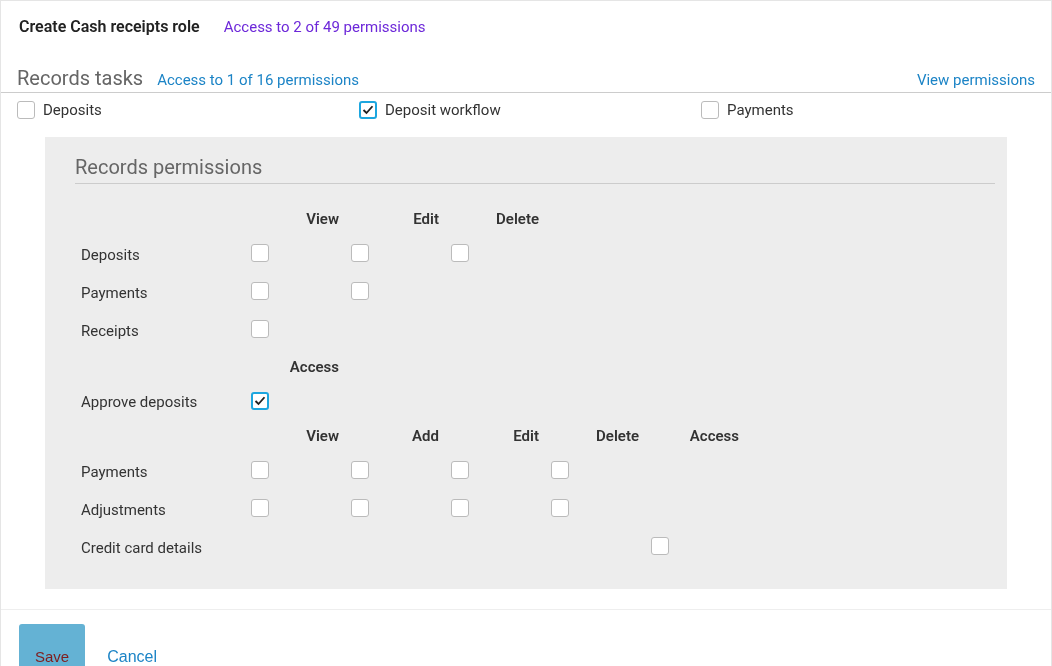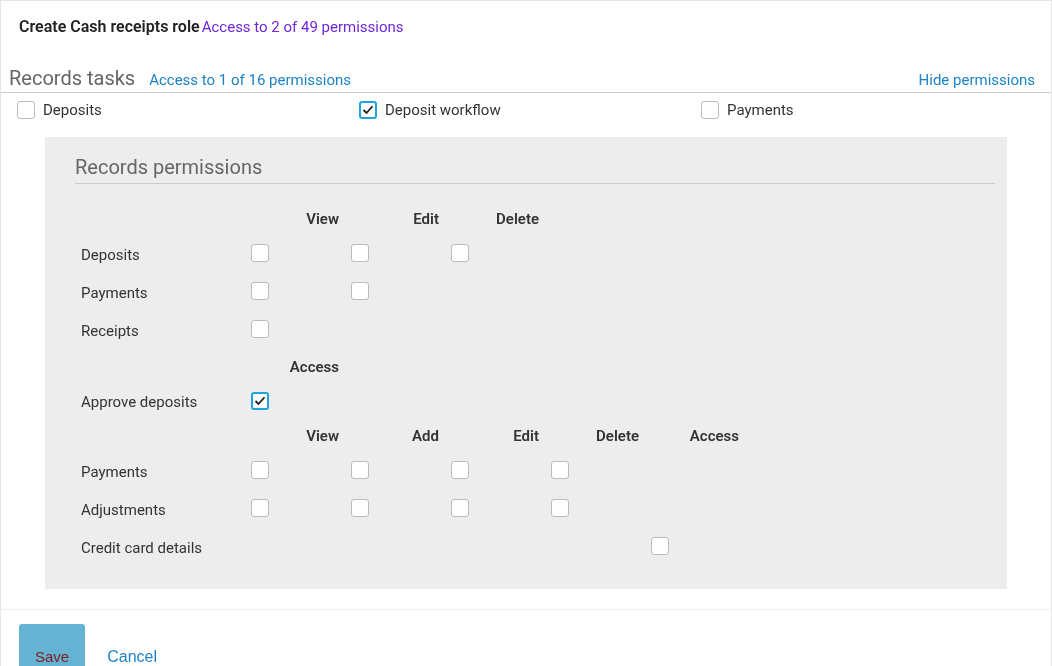--- a/index.html
+++ b/index.html
@@ -11,36 +11,36 @@
     font-size: 15px;
   }
   .container {
     width: 1052px;
     border: 1px solid #e5e5e5;
   }
   .header {
     padding: 16px 18px 10px 18px;
     display: flex;
     align-items: baseline;
-    gap: 2px;
+    gap: 24px;
   }
   .header .title {
     font-weight: 600;
     font-size: 16px;
     color: #222;
   }
   .header .subtitle {
     font-size: 15px;
     color: #6d28d9;
     font-weight: 400;
   }
   .section-header {
     display: flex;
     align-items: baseline;
-    padding: 0 16px 2px 8px;
+    padding: 0 16px 2px 16px;
     border-bottom: 1px solid #ccc;
     gap: 14px;
     margin-top: 20px;
   }
   .section-title {
     font-size: 20px;
     color: #666;
     font-weight: 400;
   }
   .section-sub {
@@ -147,21 +147,21 @@
 <div class="container">
 
   <div class="header">
     <span class="title">Create Cash receipts role</span>
     <span class="subtitle">Access to 2 of 49 permissions</span>
   </div>
 
   <div class="section-header">
     <span class="section-title">Records tasks</span>
     <span class="section-sub">Access to 1 of 16 permissions</span>
-    <span class="section-link">Hide permissions</span>
+    <span class="section-link">View permissions</span>
   </div>
 
   <div class="task-row">
     <div class="task-item">
       <span class="chk">
         
       </span>
       <span>Deposits</span>
     </div>
     <div class="task-item">

